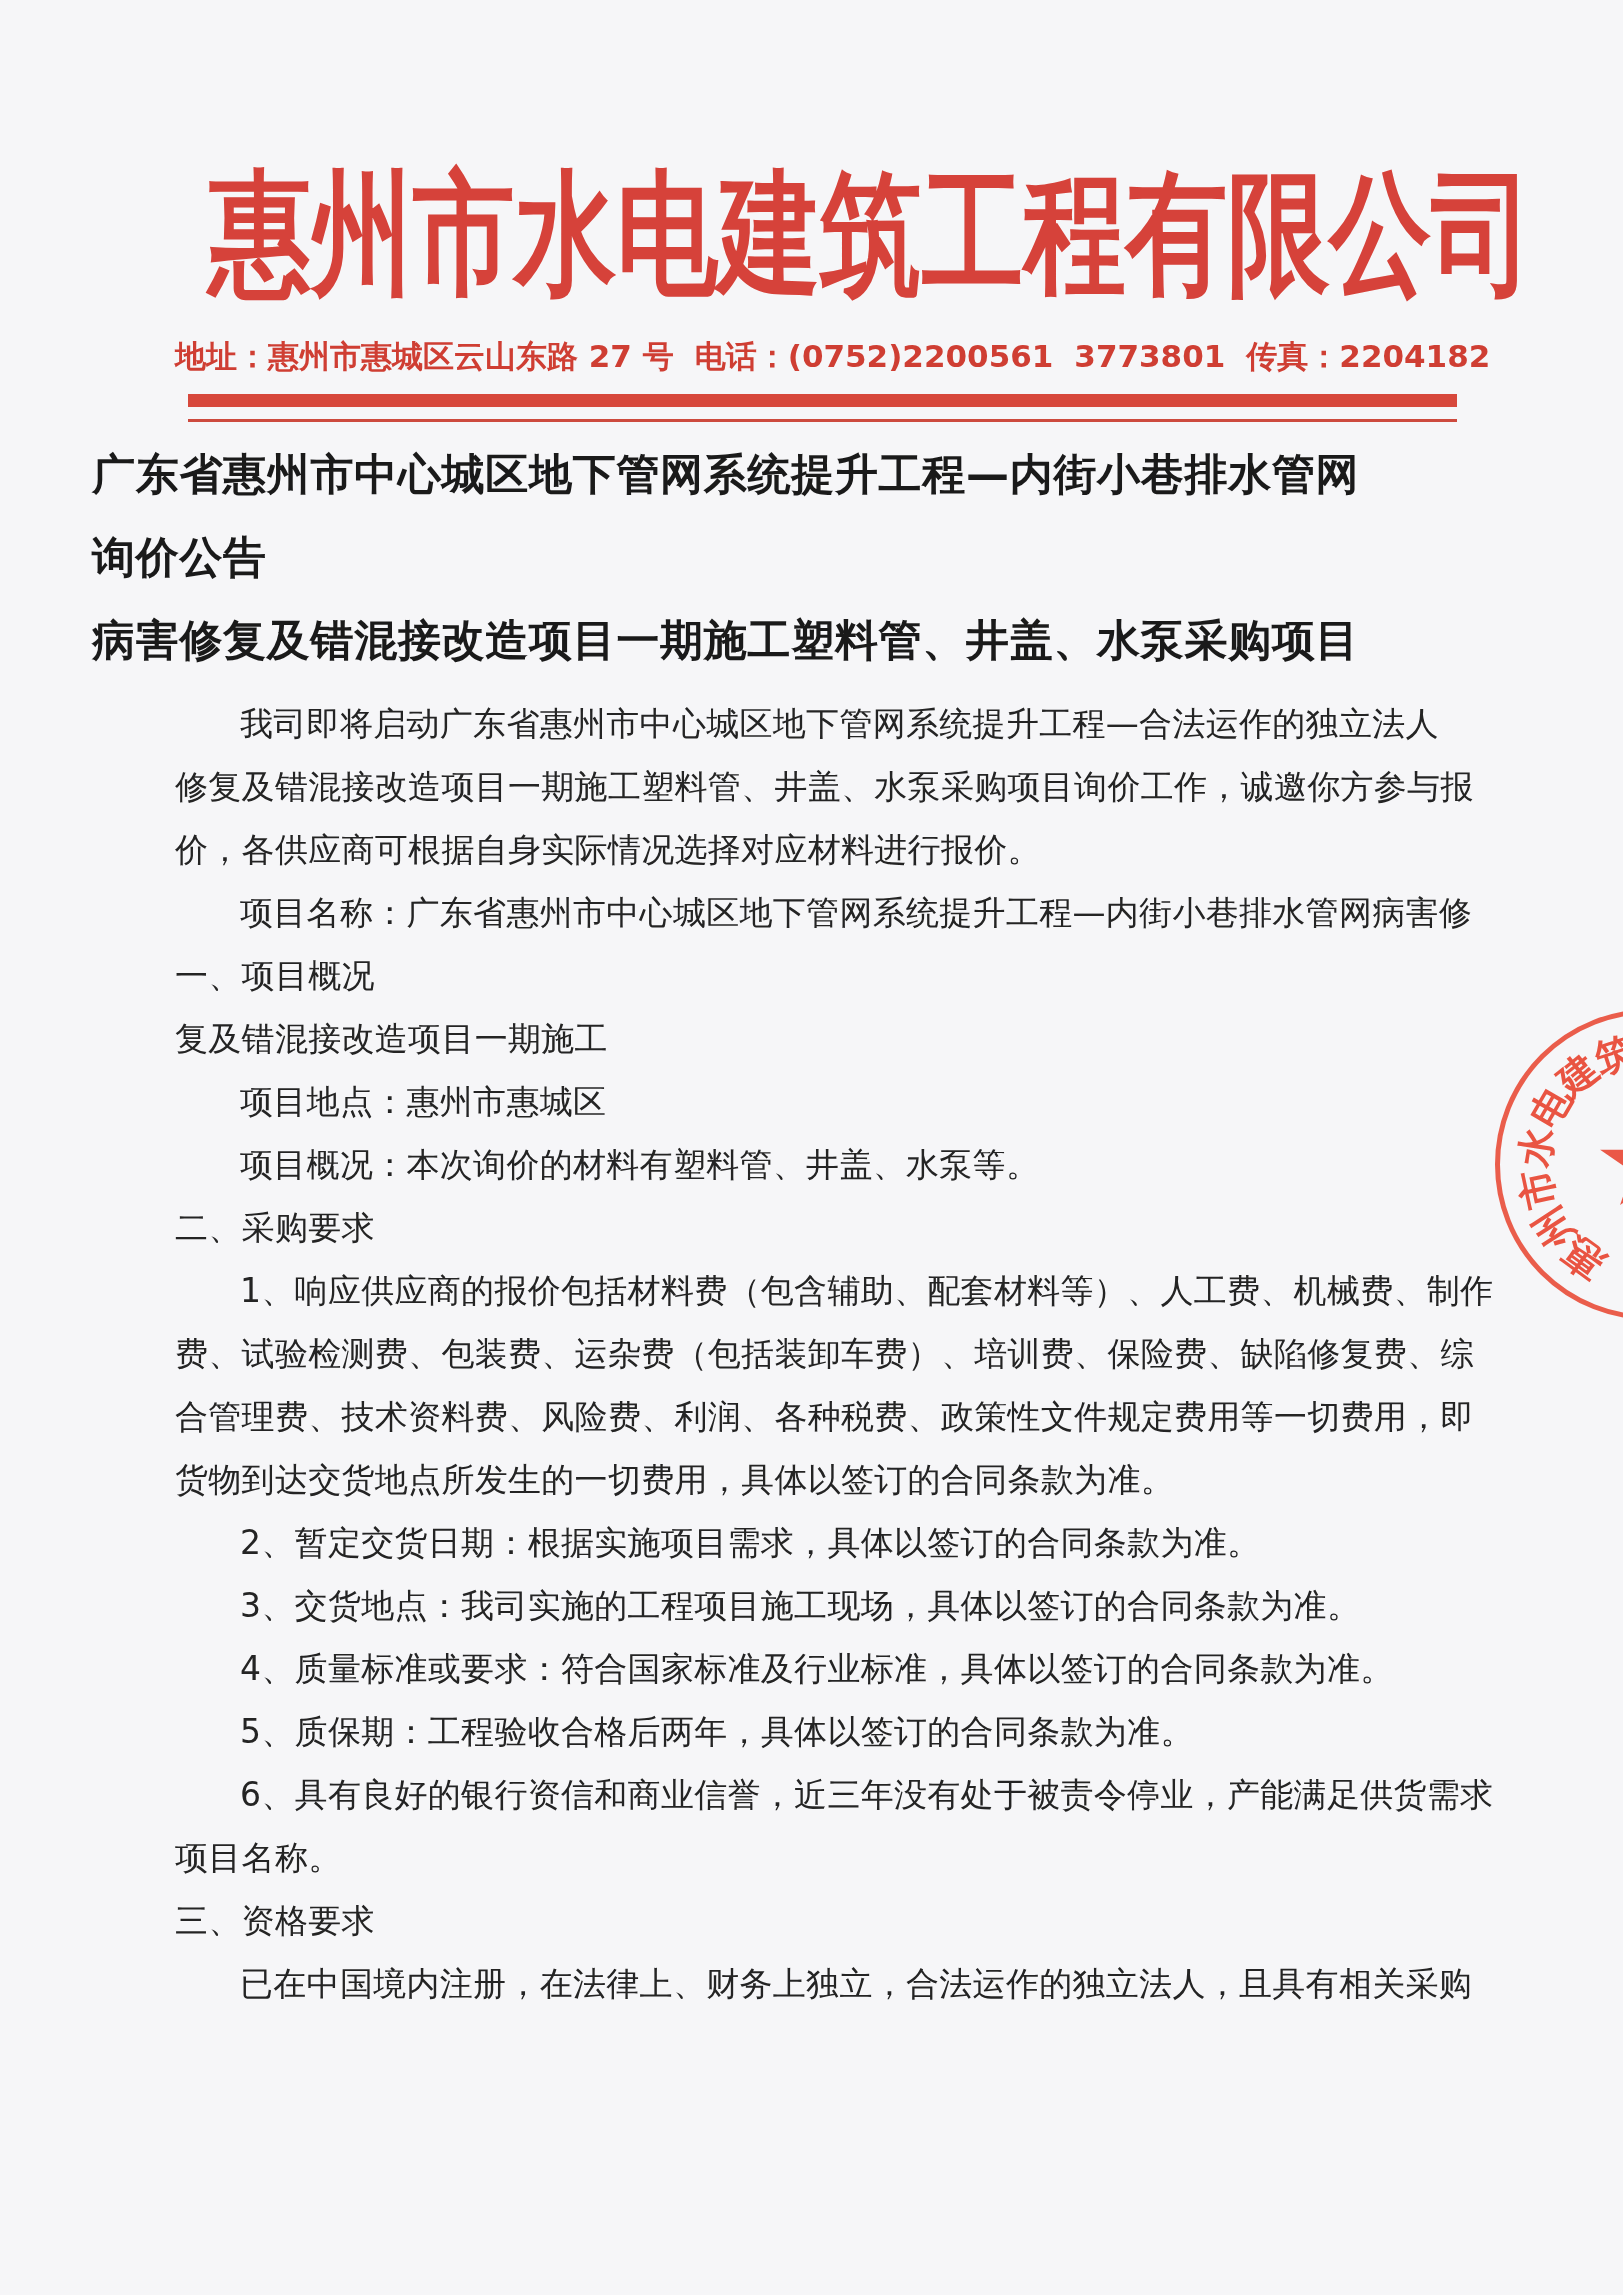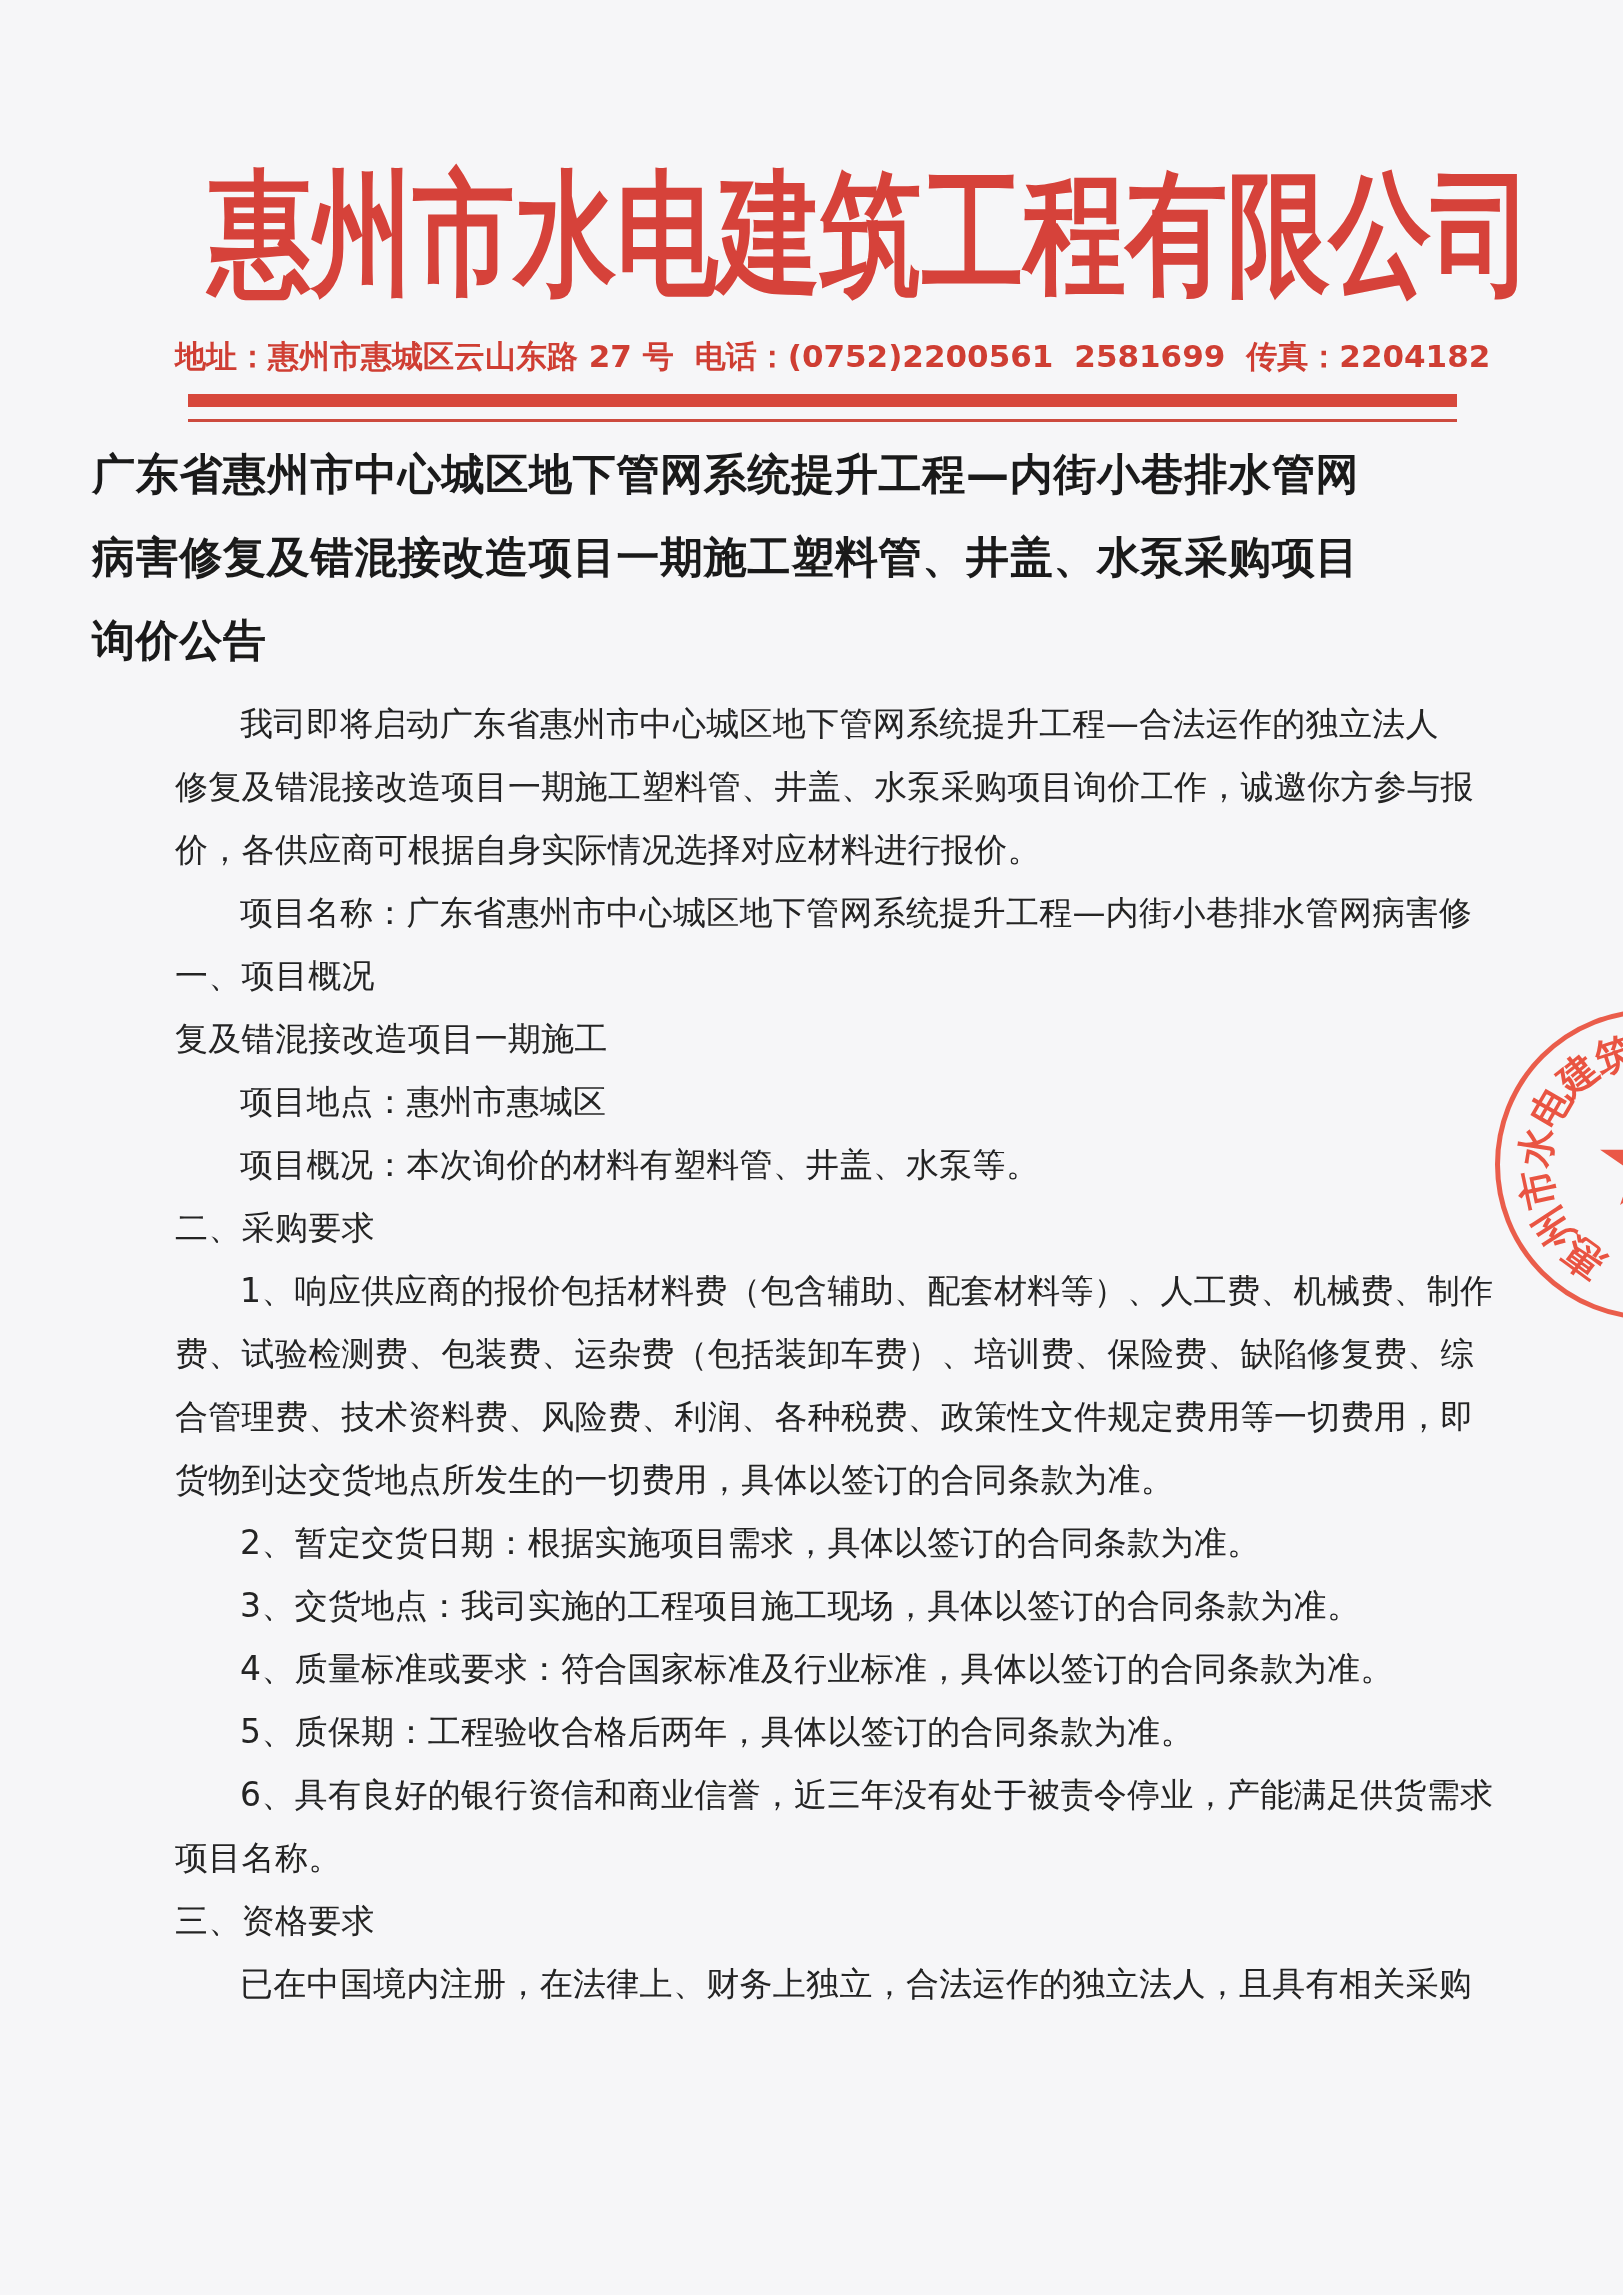--- a/index.html
+++ b/index.html
@@ -81,31 +81,31 @@
 
 <div class="page">
 
   <div class="company-name">
     <span class="squeeze">惠州市水电建筑工程有限公司</span>
   </div>
 
   <div class="addr-row">
     <span>地址：惠州市惠城区云山东路 27 号</span>
     <span>电话：(0752)2200561</span>
-    <span>2581699</span>
+    <span>3773801</span>
     <span>传真：2204182</span>
   </div>
 
   <div class="rule-thick"></div>
   <div class="rule-thin"></div>
 
   <div class="doc-title" id="doc-title">
       <div class="title-line">广东省惠州市中心城区地下管网系统提升工程—内街小巷排水管网</div>
+      <div class="title-line">询价公告</div>
       <div class="title-line">病害修复及错混接改造项目一期施工塑料管、井盖、水泵采购项目</div>
-      <div class="title-line">询价公告</div>
     </div>
 
   <div class="body-block" id="body-block">
       <div class="body-line indent">我司即将启动广东省惠州市中心城区地下管网系统提升工程—合法运作的独立法人</div>
       <div class="body-line">修复及错混接改造项目一期施工塑料管、井盖、水泵采购项目询价工作，诚邀你方参与报</div>
       <div class="body-line">价，各供应商可根据自身实际情况选择对应材料进行报价。</div>
       <div class="body-line indent">项目名称：广东省惠州市中心城区地下管网系统提升工程—内街小巷排水管网病害修</div>
       <div class="body-line">一、项目概况</div>
       <div class="body-line">复及错混接改造项目一期施工</div>
       <div class="body-line indent">项目地点：惠州市惠城区</div>

